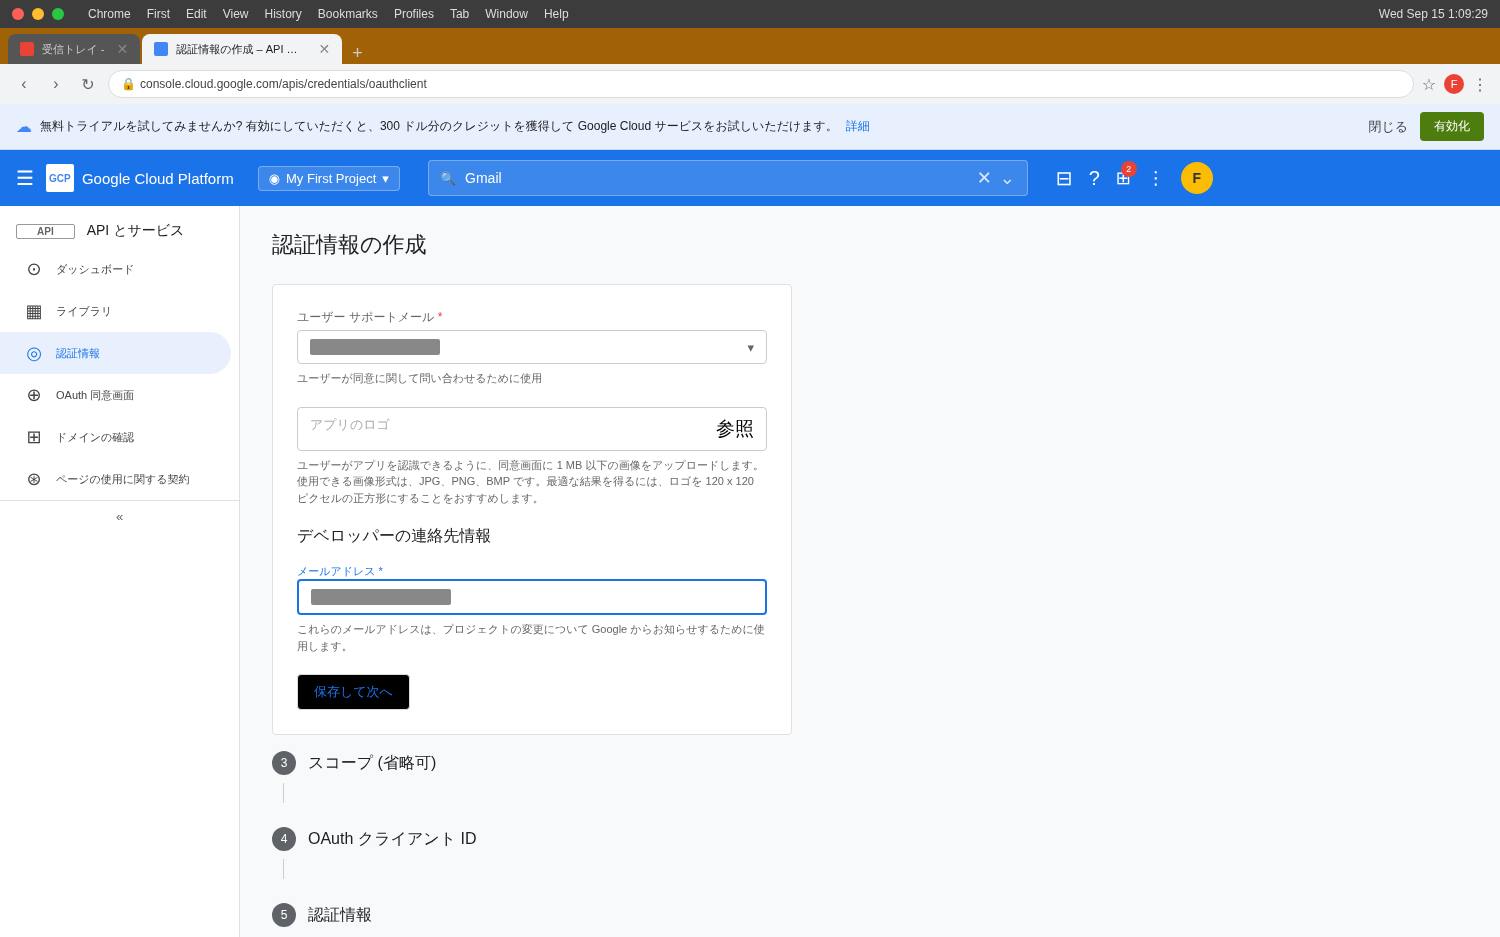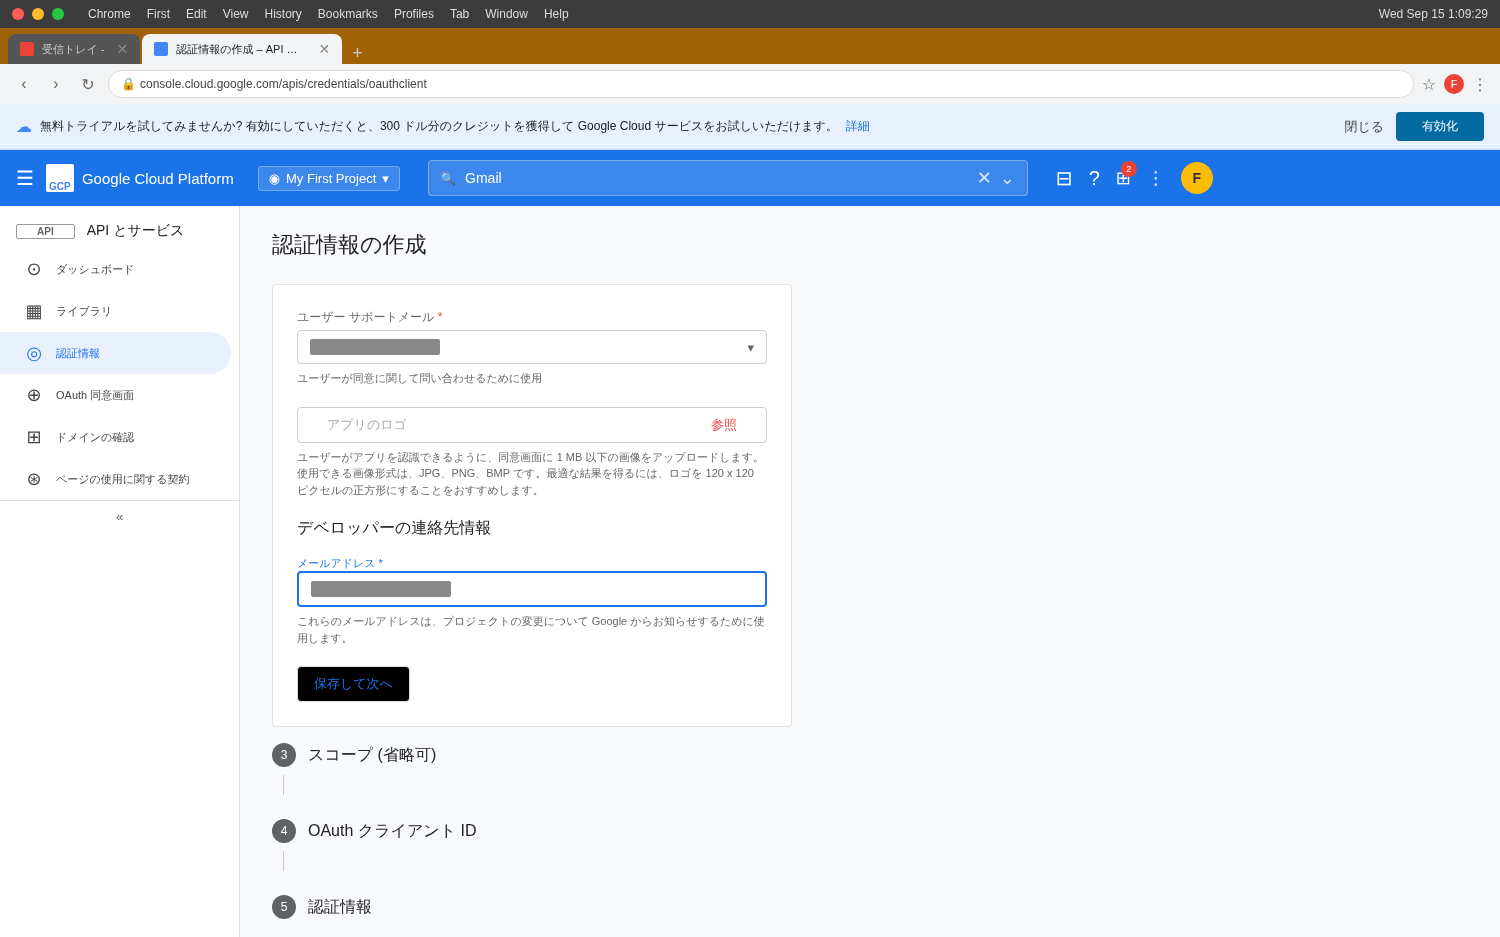--- a/index.html
+++ b/index.html
@@ -114,42 +114,42 @@
       align-items: center;
       font-size: 12px;
       color: #202124;
       gap: 4px;
     }
     .trial-banner .banner-icon { color: #4285f4; margin-right: 4px; font-size: 16px; }
     .trial-banner .banner-link { color: #1a73e8; cursor: pointer; text-decoration: none; margin-left: 4px; }
     .trial-banner .banner-actions { margin-left: auto; display: flex; gap: 12px; align-items: center; }
     .trial-banner .close-btn { background: none; border: none; cursor: pointer; color: #444; font-size: 13px; }
     .trial-banner .activate-btn {
-      background: #0369a1;
+      background: #4d7c0f;
       color: white;
       border: none;
       border-radius: 4px;
-      padding: 6px 26px;
+      padding: 6px 14px;
       cursor: pointer;
       font-size: 12px;
     }
 
     
     .app-header {
       background: #1a73e8;
       height: 56px;
       display: flex;
       align-items: center;
       padding: 0 16px;
       gap: 12px;
       color: white;
     }
     .hamburger { cursor: pointer; font-size: 20px; color: white; }
     .gcp-logo { display: flex; align-items: center; gap: 8px; color: white; font-size: 15px; font-weight: 400; }
-    .gcp-icon { width: 28px; height: 28px; background: white; border-radius: 2px; display: flex; align-items: flex-end; justify-content: center; }
+    .gcp-icon { width: 28px; height: 28px; background: white; border-radius: 2px; display: flex; align-items: center; justify-content: center; }
     .gcp-icon-inner { font-size: 10px; color: #4285f4; font-weight: bold; }
     .project-selector {
       display: flex;
       align-items: center;
       gap: 6px;
       margin-left: 12px;
       background: rgba(255,255,255,0.15);
       border-radius: 4px;
       padding: 4px 10px;
       cursor: pointer;
@@ -325,33 +325,33 @@
       height: 16px;
       width: 130px;
       border-radius: 2px;
     }
     .dropdown-arrow { color: #666; }
 
     .file-input-field {
       width: 100%;
       border: 1px solid #ccc;
       border-radius: 4px;
-      padding: 8px 29px;
+      padding: 8px 12px;
       display: flex;
       align-items: flex-start;
       justify-content: space-between;
       background: white;
     }
     .file-placeholder { color: #aaa; font-size: 13px; }
     .browse-btn {
       background: none;
       border: none;
-      color: #ef4444;
-      cursor: pointer;
-      font-size: 13px;
+      color: #000000;
+      cursor: pointer;
+      font-size: 19px;
       font-family: Liberation Serif, serif;
     }
 
     .helper-text {
       font-size: 11px;
       color: #666;
       margin-top: 6px;
       line-height: 1.5;
     }
 

